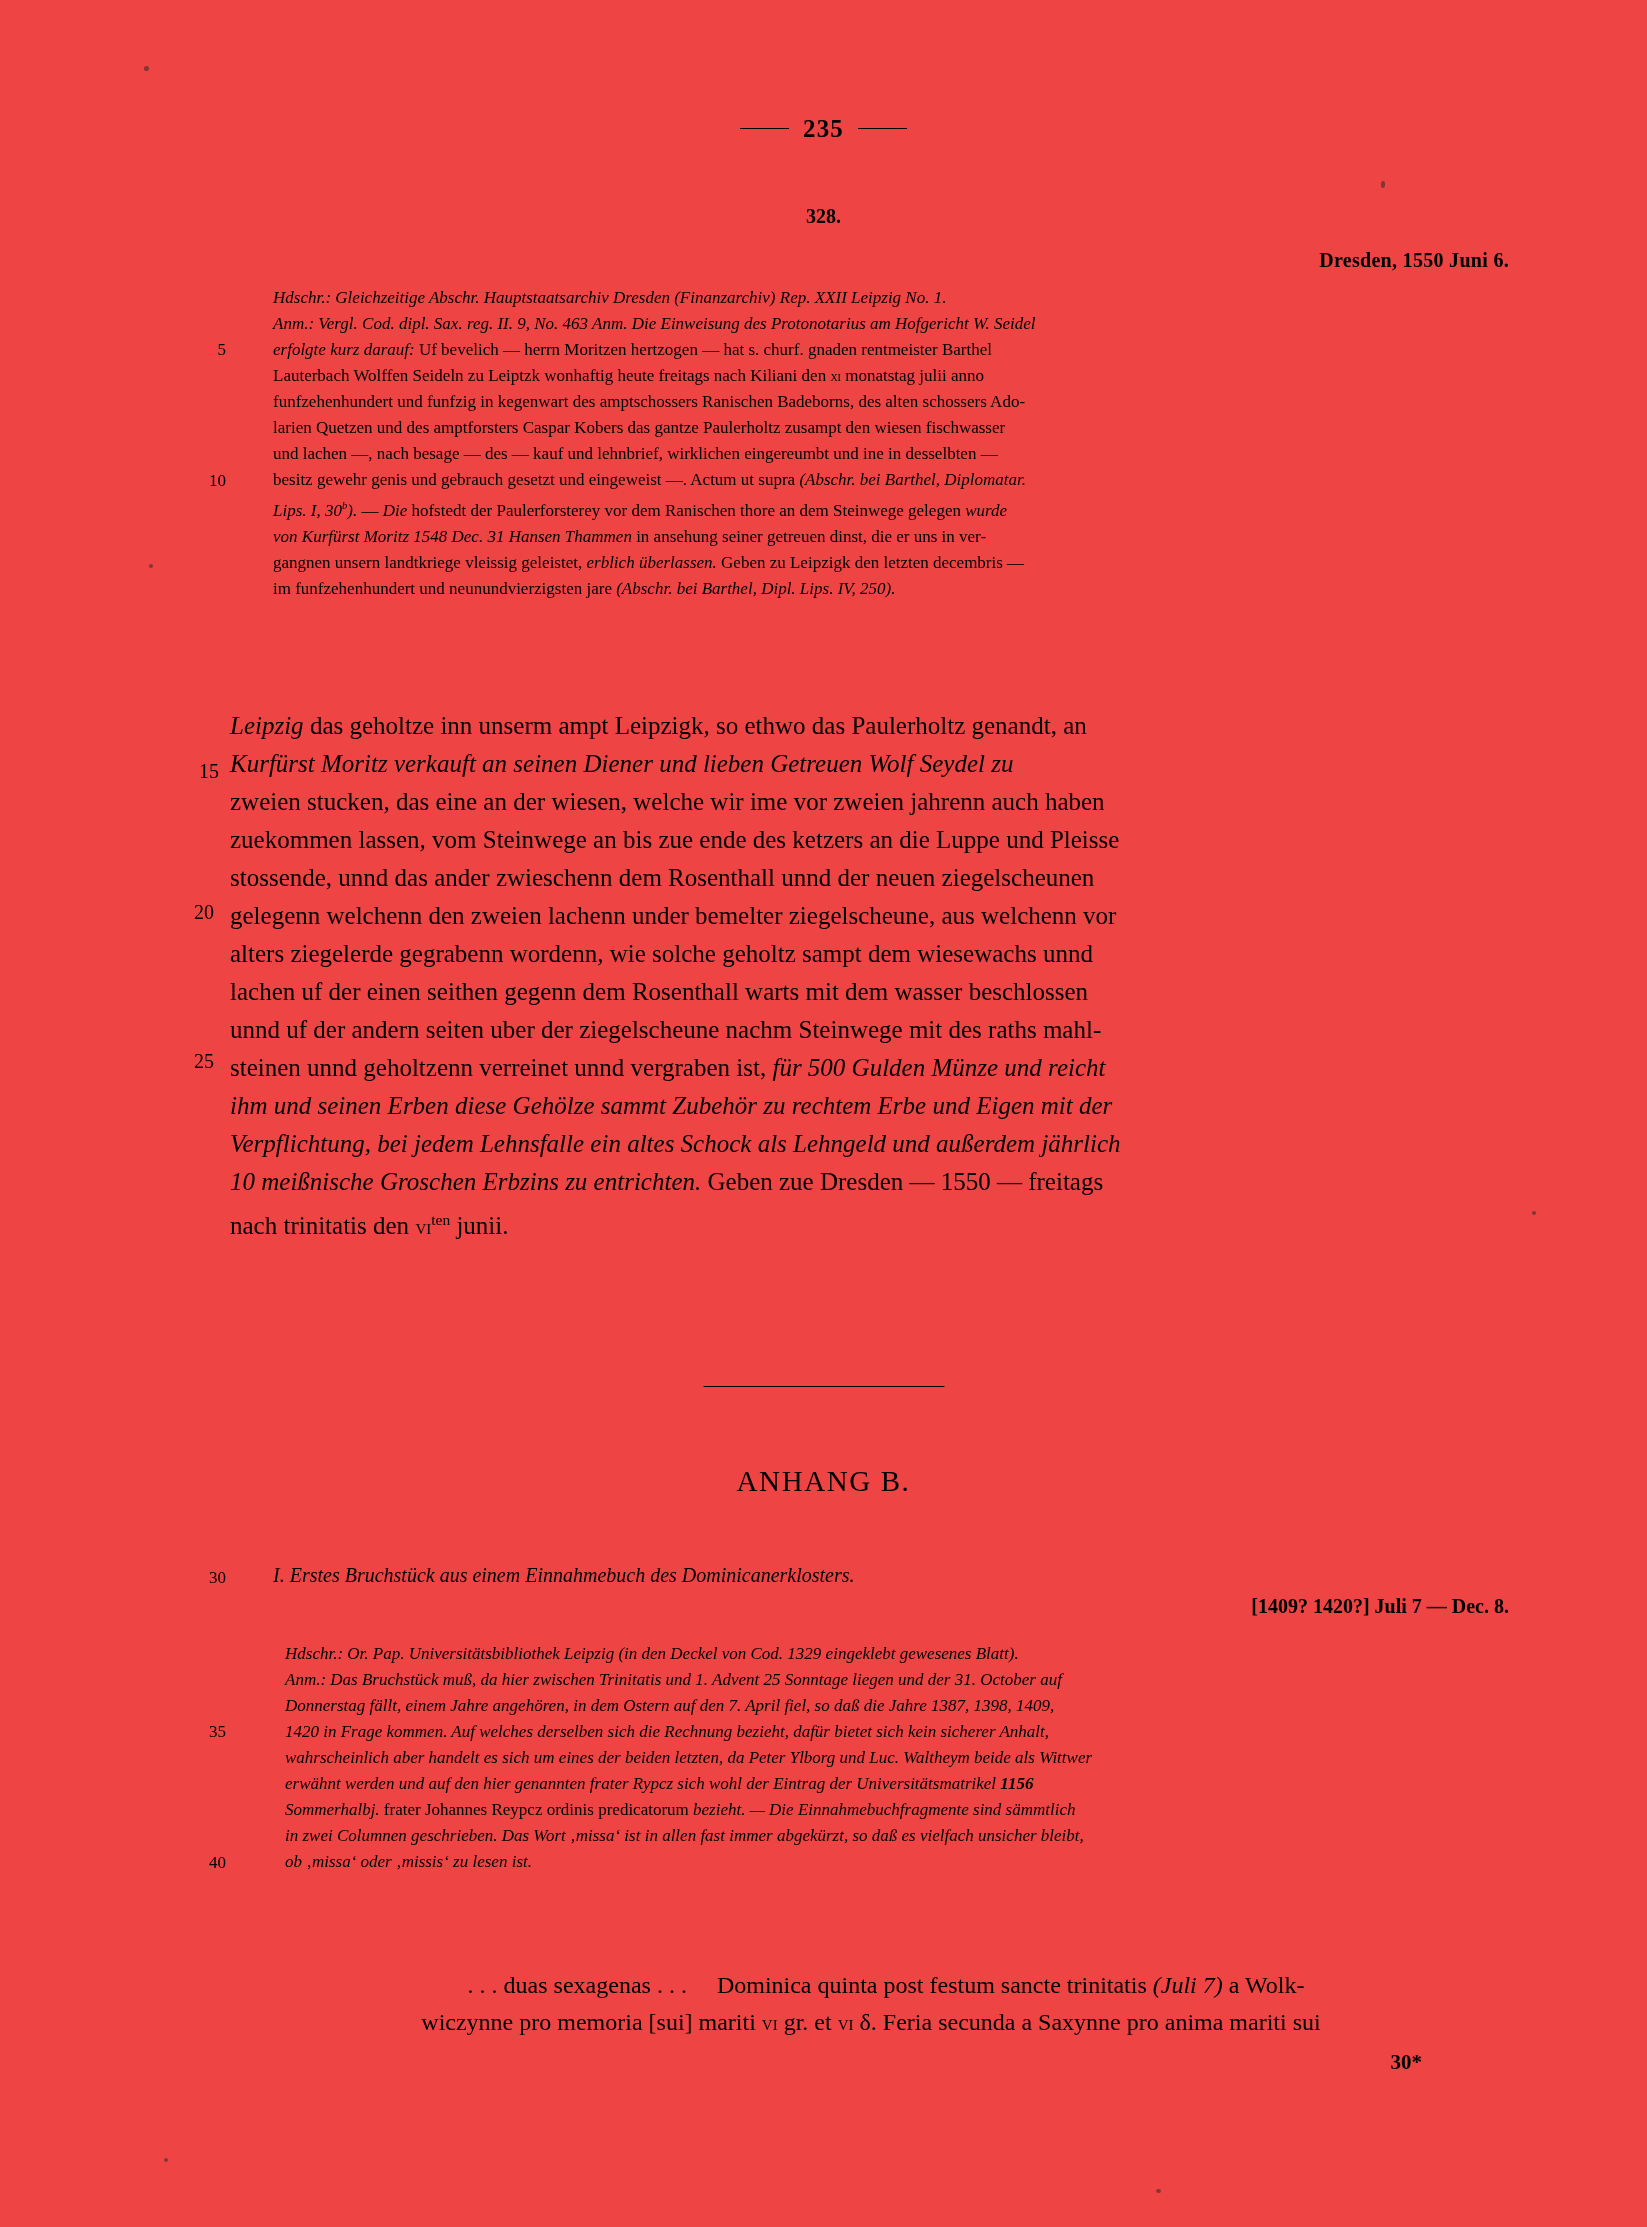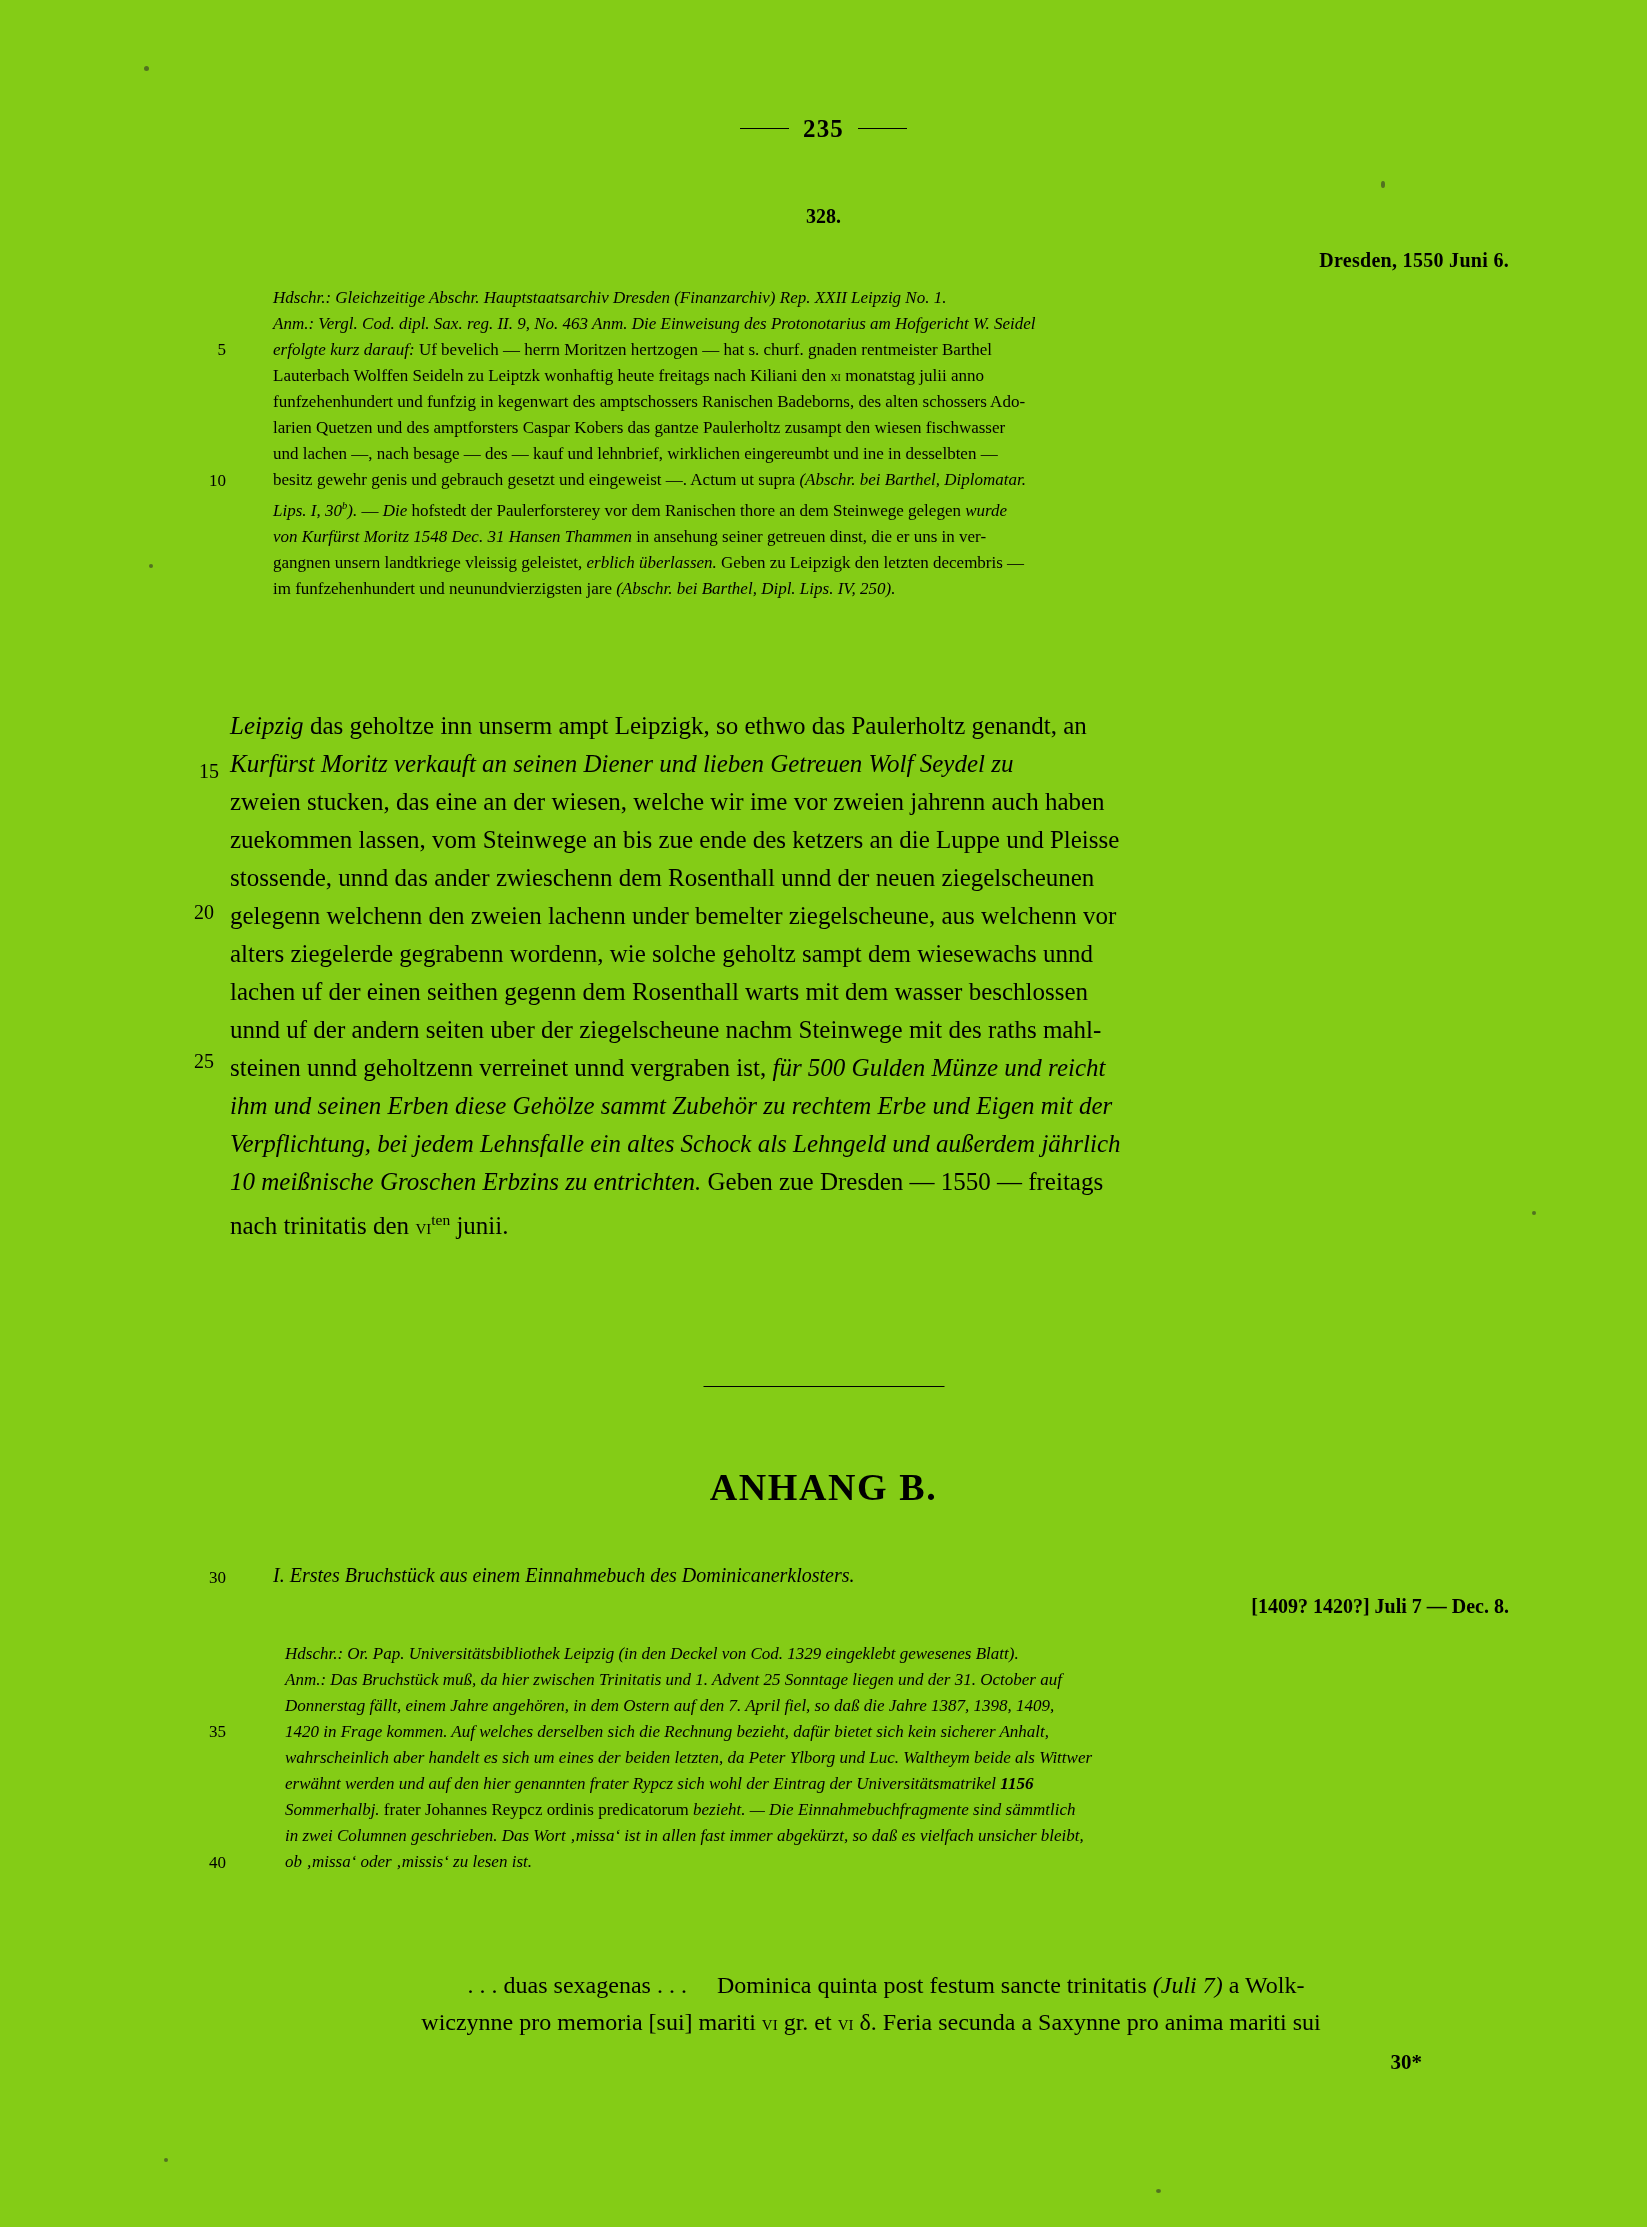--- a/index.html
+++ b/index.html
@@ -12,21 +12,21 @@
     height: 2227px;
     font-family: "Liberation Serif", "DejaVu Serif", serif;
     color: #000000;
     position: relative;
     overflow: hidden;
   }
 
   .page {
     position: absolute;
     inset: 0;
-    background: #84cc16;
+    background: #ef4444;
   }
 
   
   .running-head {
     position: absolute;
     top: 115px;
     left: 0;
     width: 100%;
     text-align: center;
     font-size: 25px;
@@ -116,22 +116,22 @@
     border-top: 1.6px solid #000;
   }
 
   
   .anhang-title {
     position: absolute;
     top: 1465px;
     left: 0;
     width: 100%;
     text-align: center;
-    font-size: 38px;
-    font-weight: bold;
+    font-size: 29px;
+    font-weight: normal;
     letter-spacing: 1.6px;
   }
 
   
   .anhang-sub {
     position: absolute;
     top: 1564px;
     left: 273px;
     font-size: 20px;
     font-style: italic;

